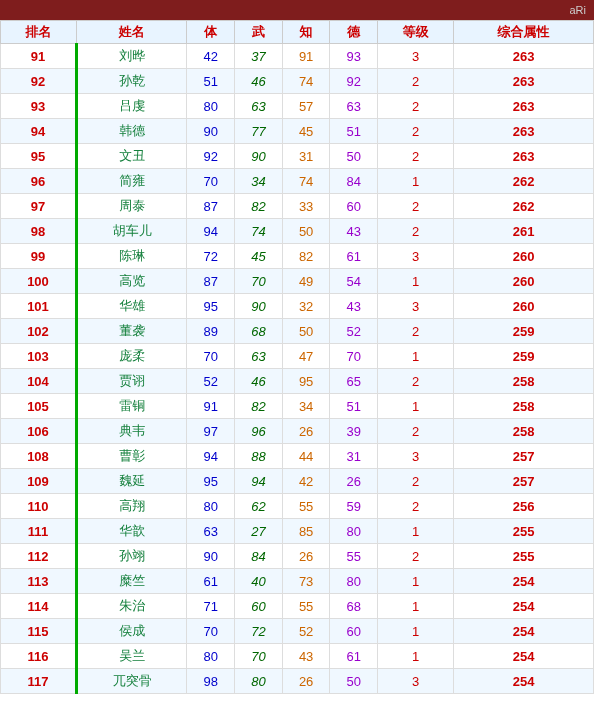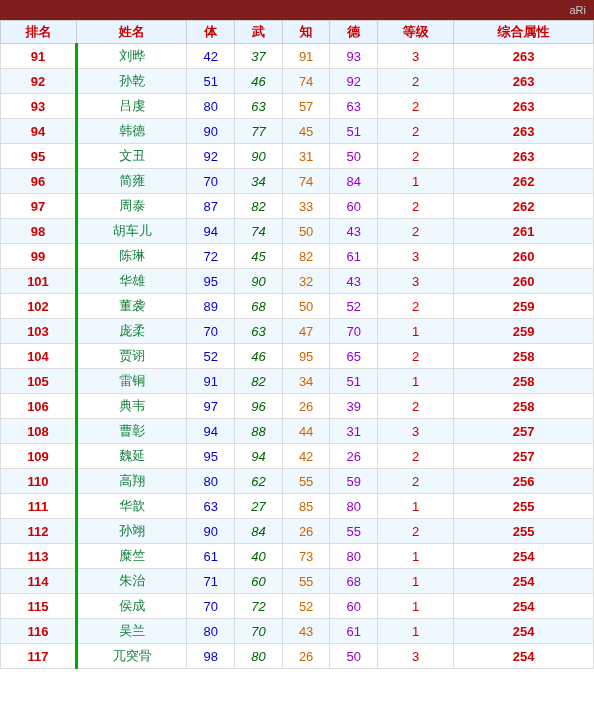--- a/index.html
+++ b/index.html
@@ -166,20 +166,30 @@
         <td class="rank">99</td>
         <td class="name left-accent">陈琳</td>
         <td class="ti">72</td>
         <td class="wu">45</td>
         <td class="zhi">82</td>
         <td class="de">61</td>
         <td class="level">3</td>
         <td class="total">260</td>
       </tr>
       <tr>
+        <td class="rank">100</td>
+        <td class="name left-accent">高览</td>
+        <td class="ti">87</td>
+        <td class="wu">70</td>
+        <td class="zhi">49</td>
+        <td class="de">54</td>
+        <td class="level">1</td>
+        <td class="total">260</td>
+      </tr>
+      <tr>
         <td class="rank">101</td>
         <td class="name left-accent">华雄</td>
         <td class="ti">95</td>
         <td class="wu">90</td>
         <td class="zhi">32</td>
         <td class="de">43</td>
         <td class="level">3</td>
         <td class="total">260</td>
       </tr>
       <tr>

